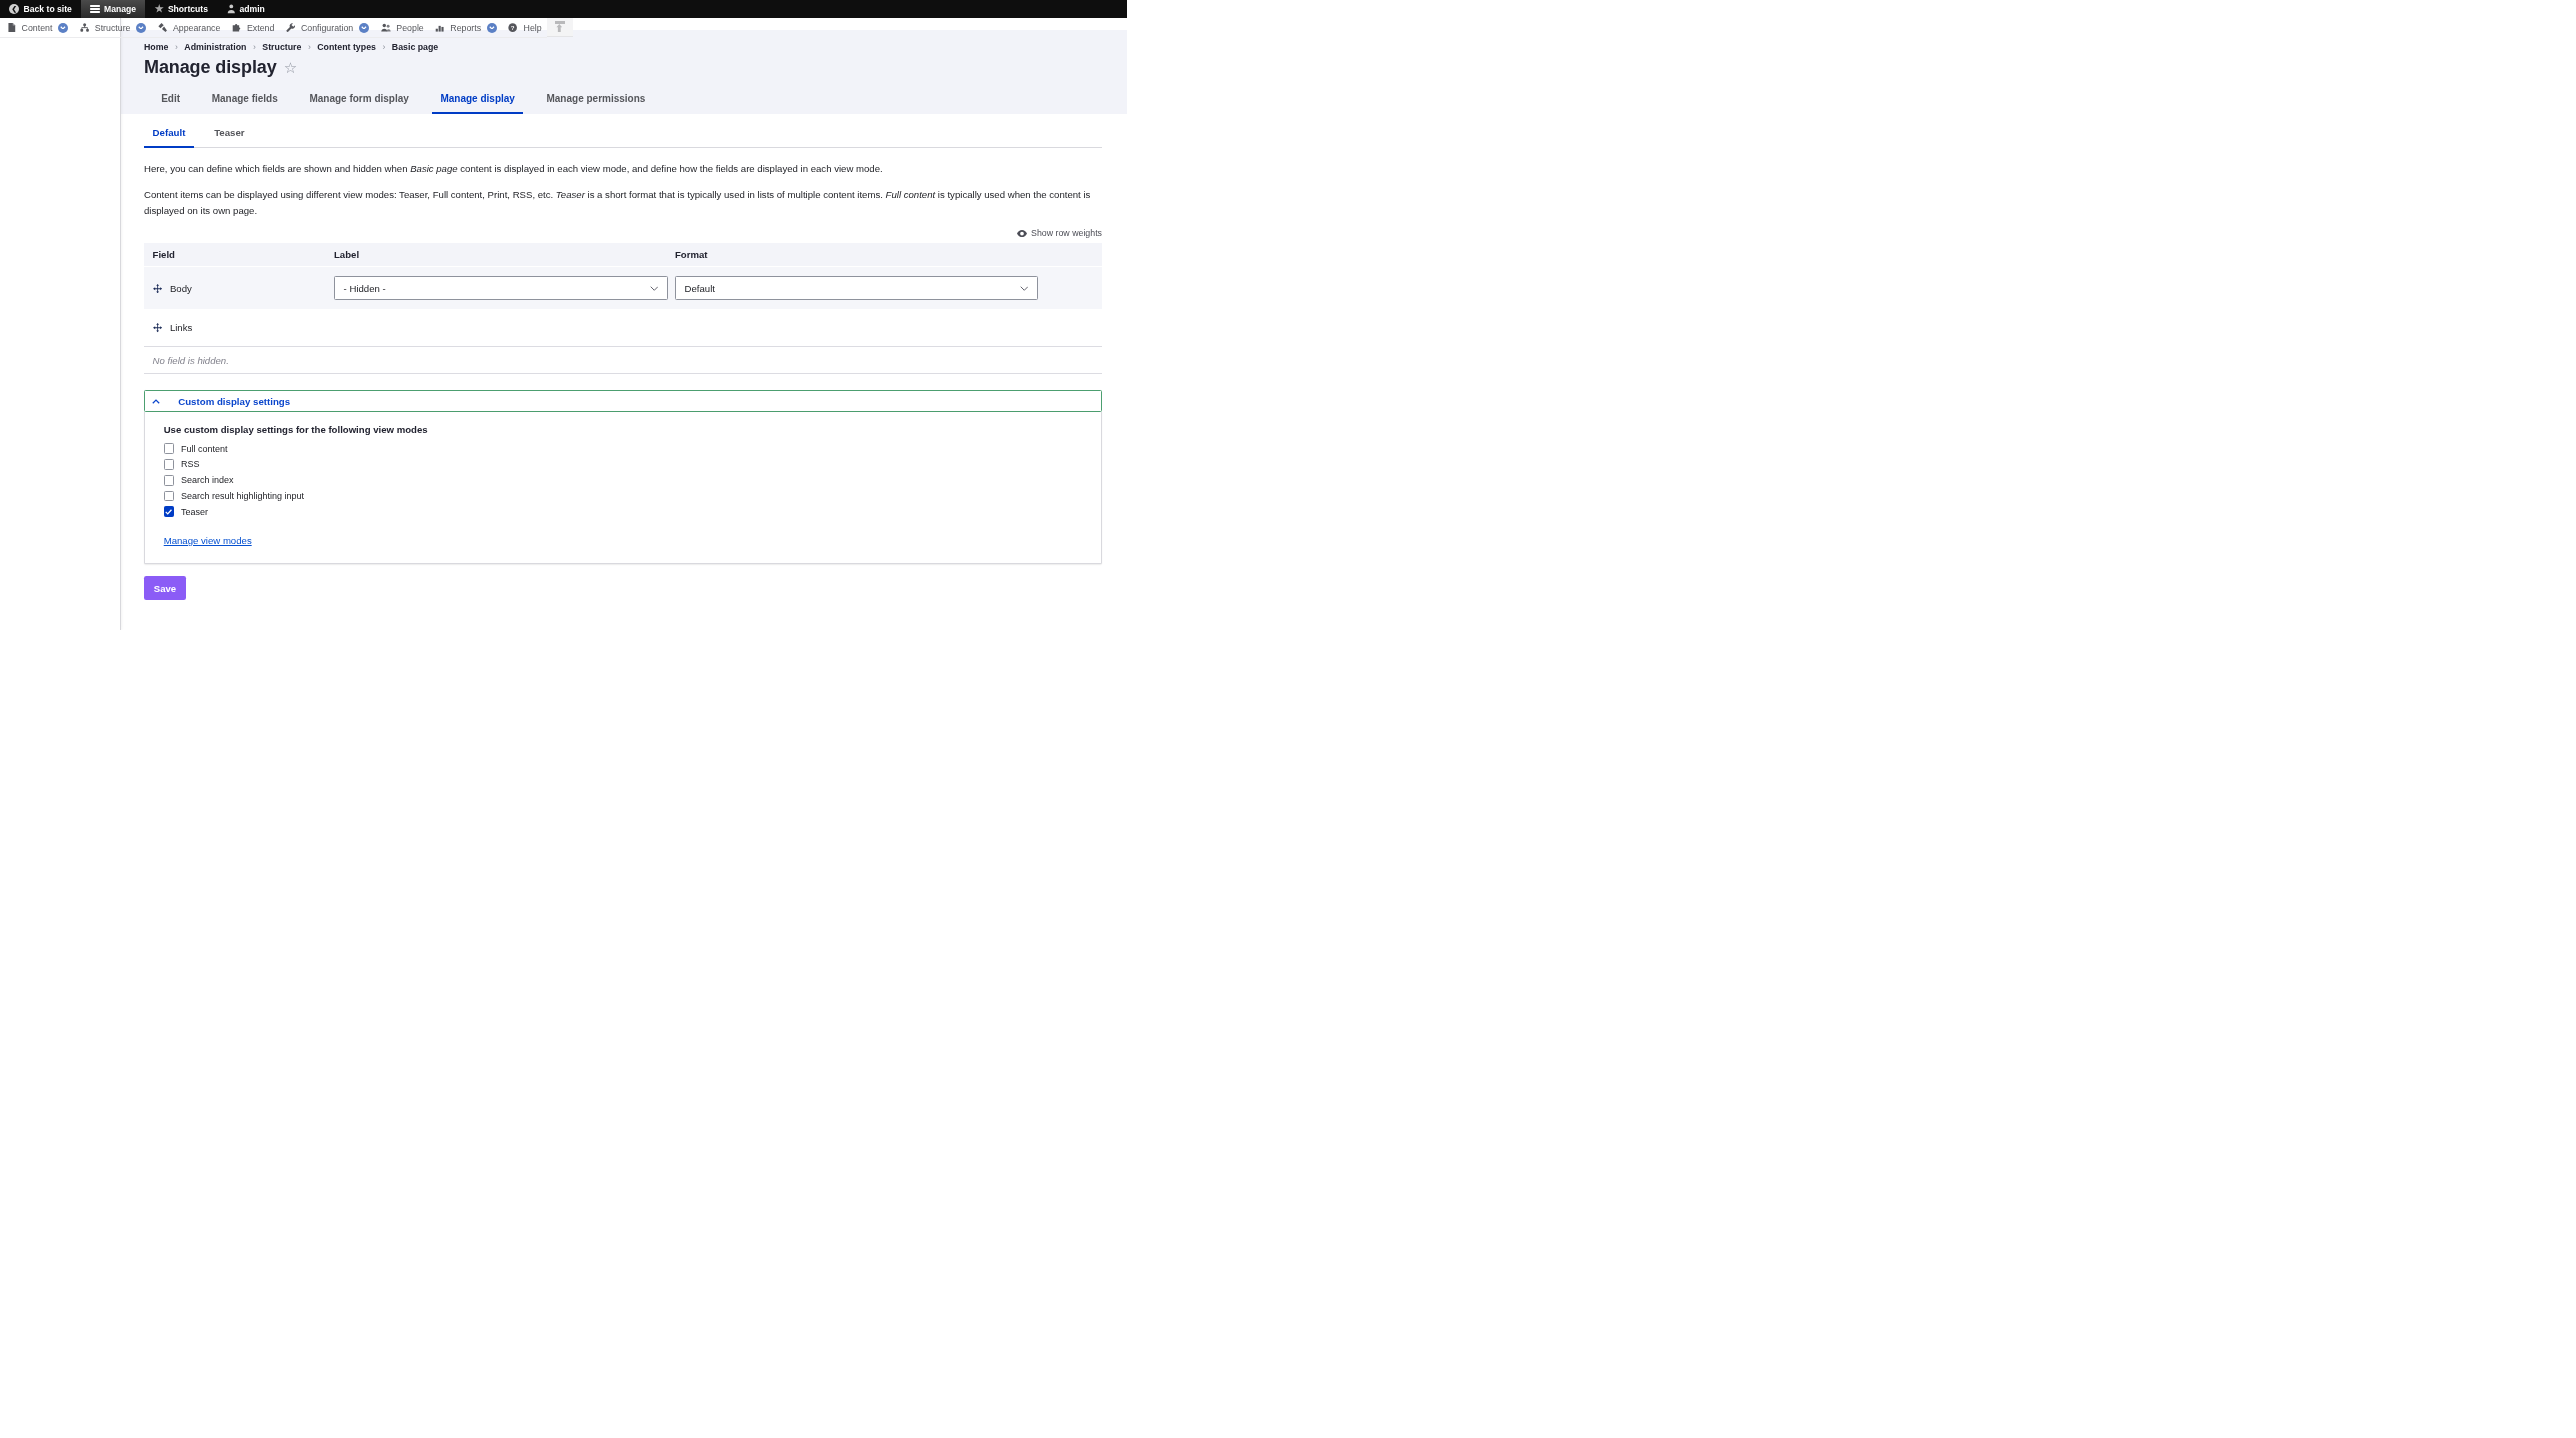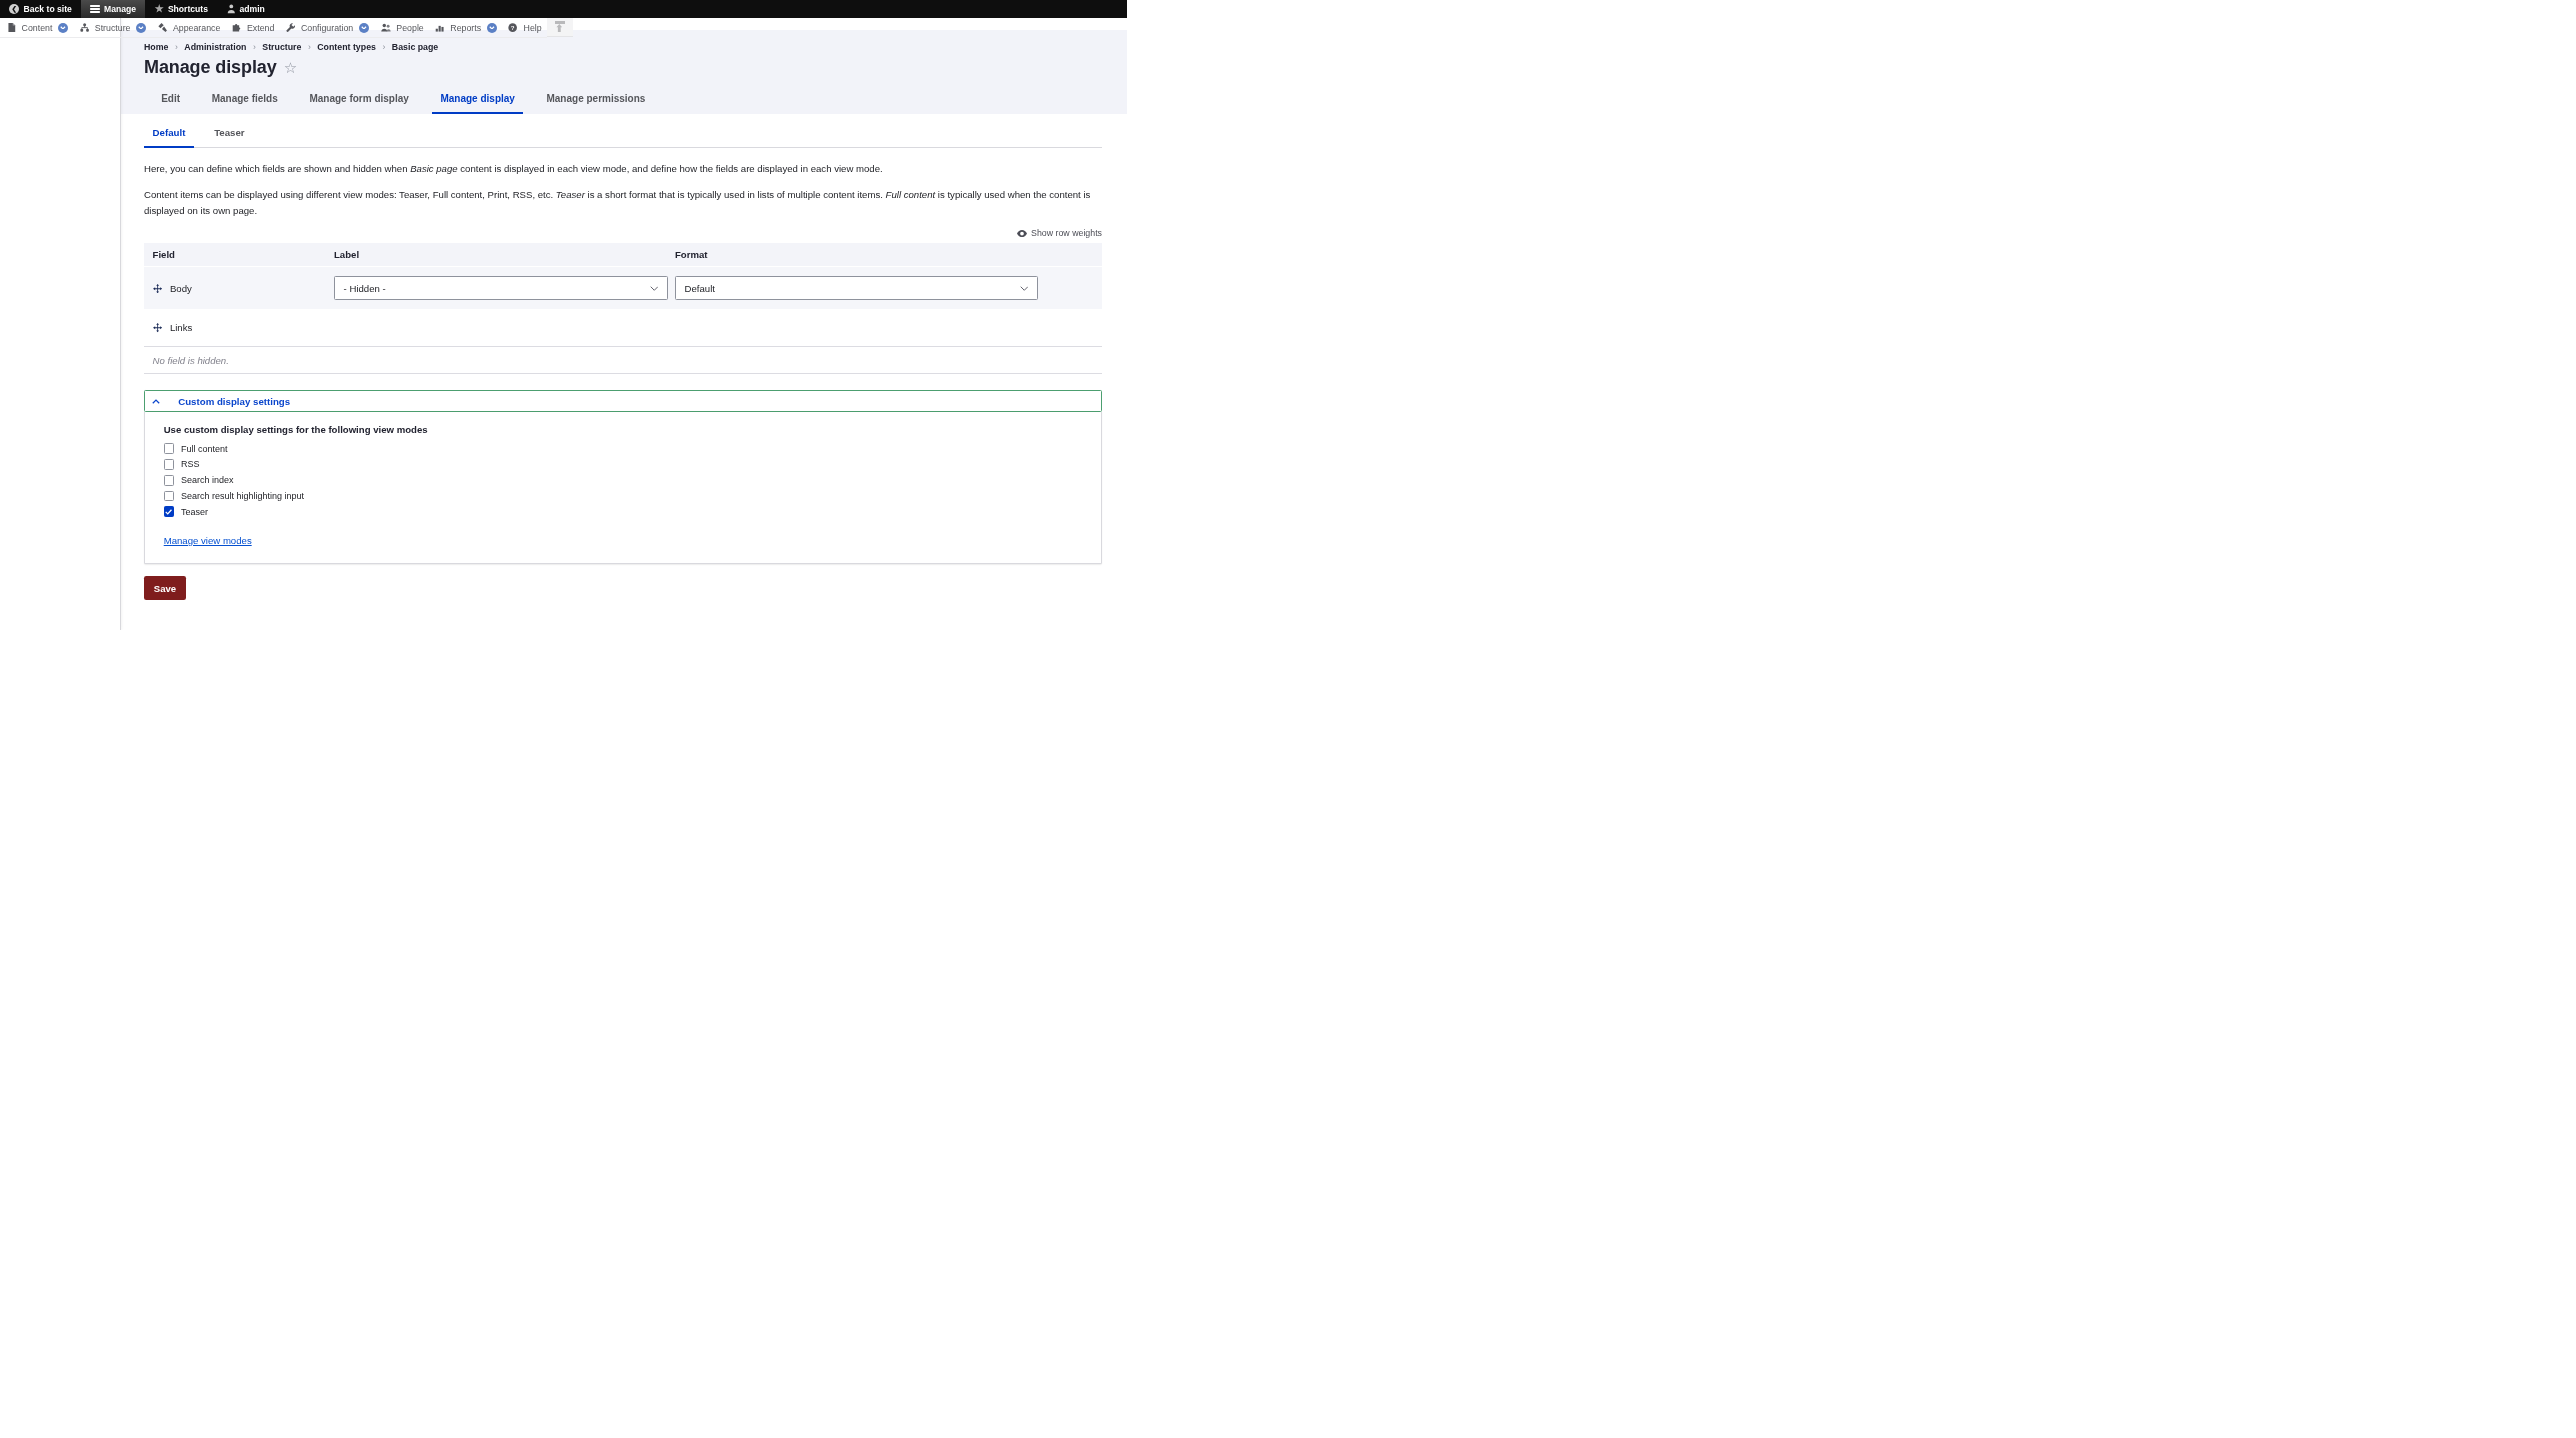--- a/index.html
+++ b/index.html
@@ -135,21 +135,21 @@
   .cb-box {
     width:10.8px; height:10.8px; border:0.7px solid #8e929c; border-radius:1.4px; background:#fff;
     display:flex; align-items:center; justify-content:center; flex:0 0 auto;
   }
   .cb-box.checked { background:#003cc5; border-color:#003cc5; }
   .cb-label { font-size:9px; color:#232429; }
   .manage-modes { display:inline-block; margin-top:13px; font-size:9.6px; color:#0550d0; text-decoration:underline; cursor:pointer; }
 
   .save-btn {
     margin-top:12.2px; min-width:42px; height:24px; padding:0 2px;
-    background:#7f1d1d; color:#fff; border:none; border-radius:2.2px;
+    background:#8b5cf6; color:#fff; border:none; border-radius:2.2px;
     font-family:"Liberation Sans",sans-serif; font-size:9.6px; font-weight:bold; cursor:pointer;
   }
 </style>
 </head>
 <body>
 
 <div class="toolbar">
   <div class="tb-item">
     <span class="tb-back-circle">❮</span>
     <span>Back to site</span>

